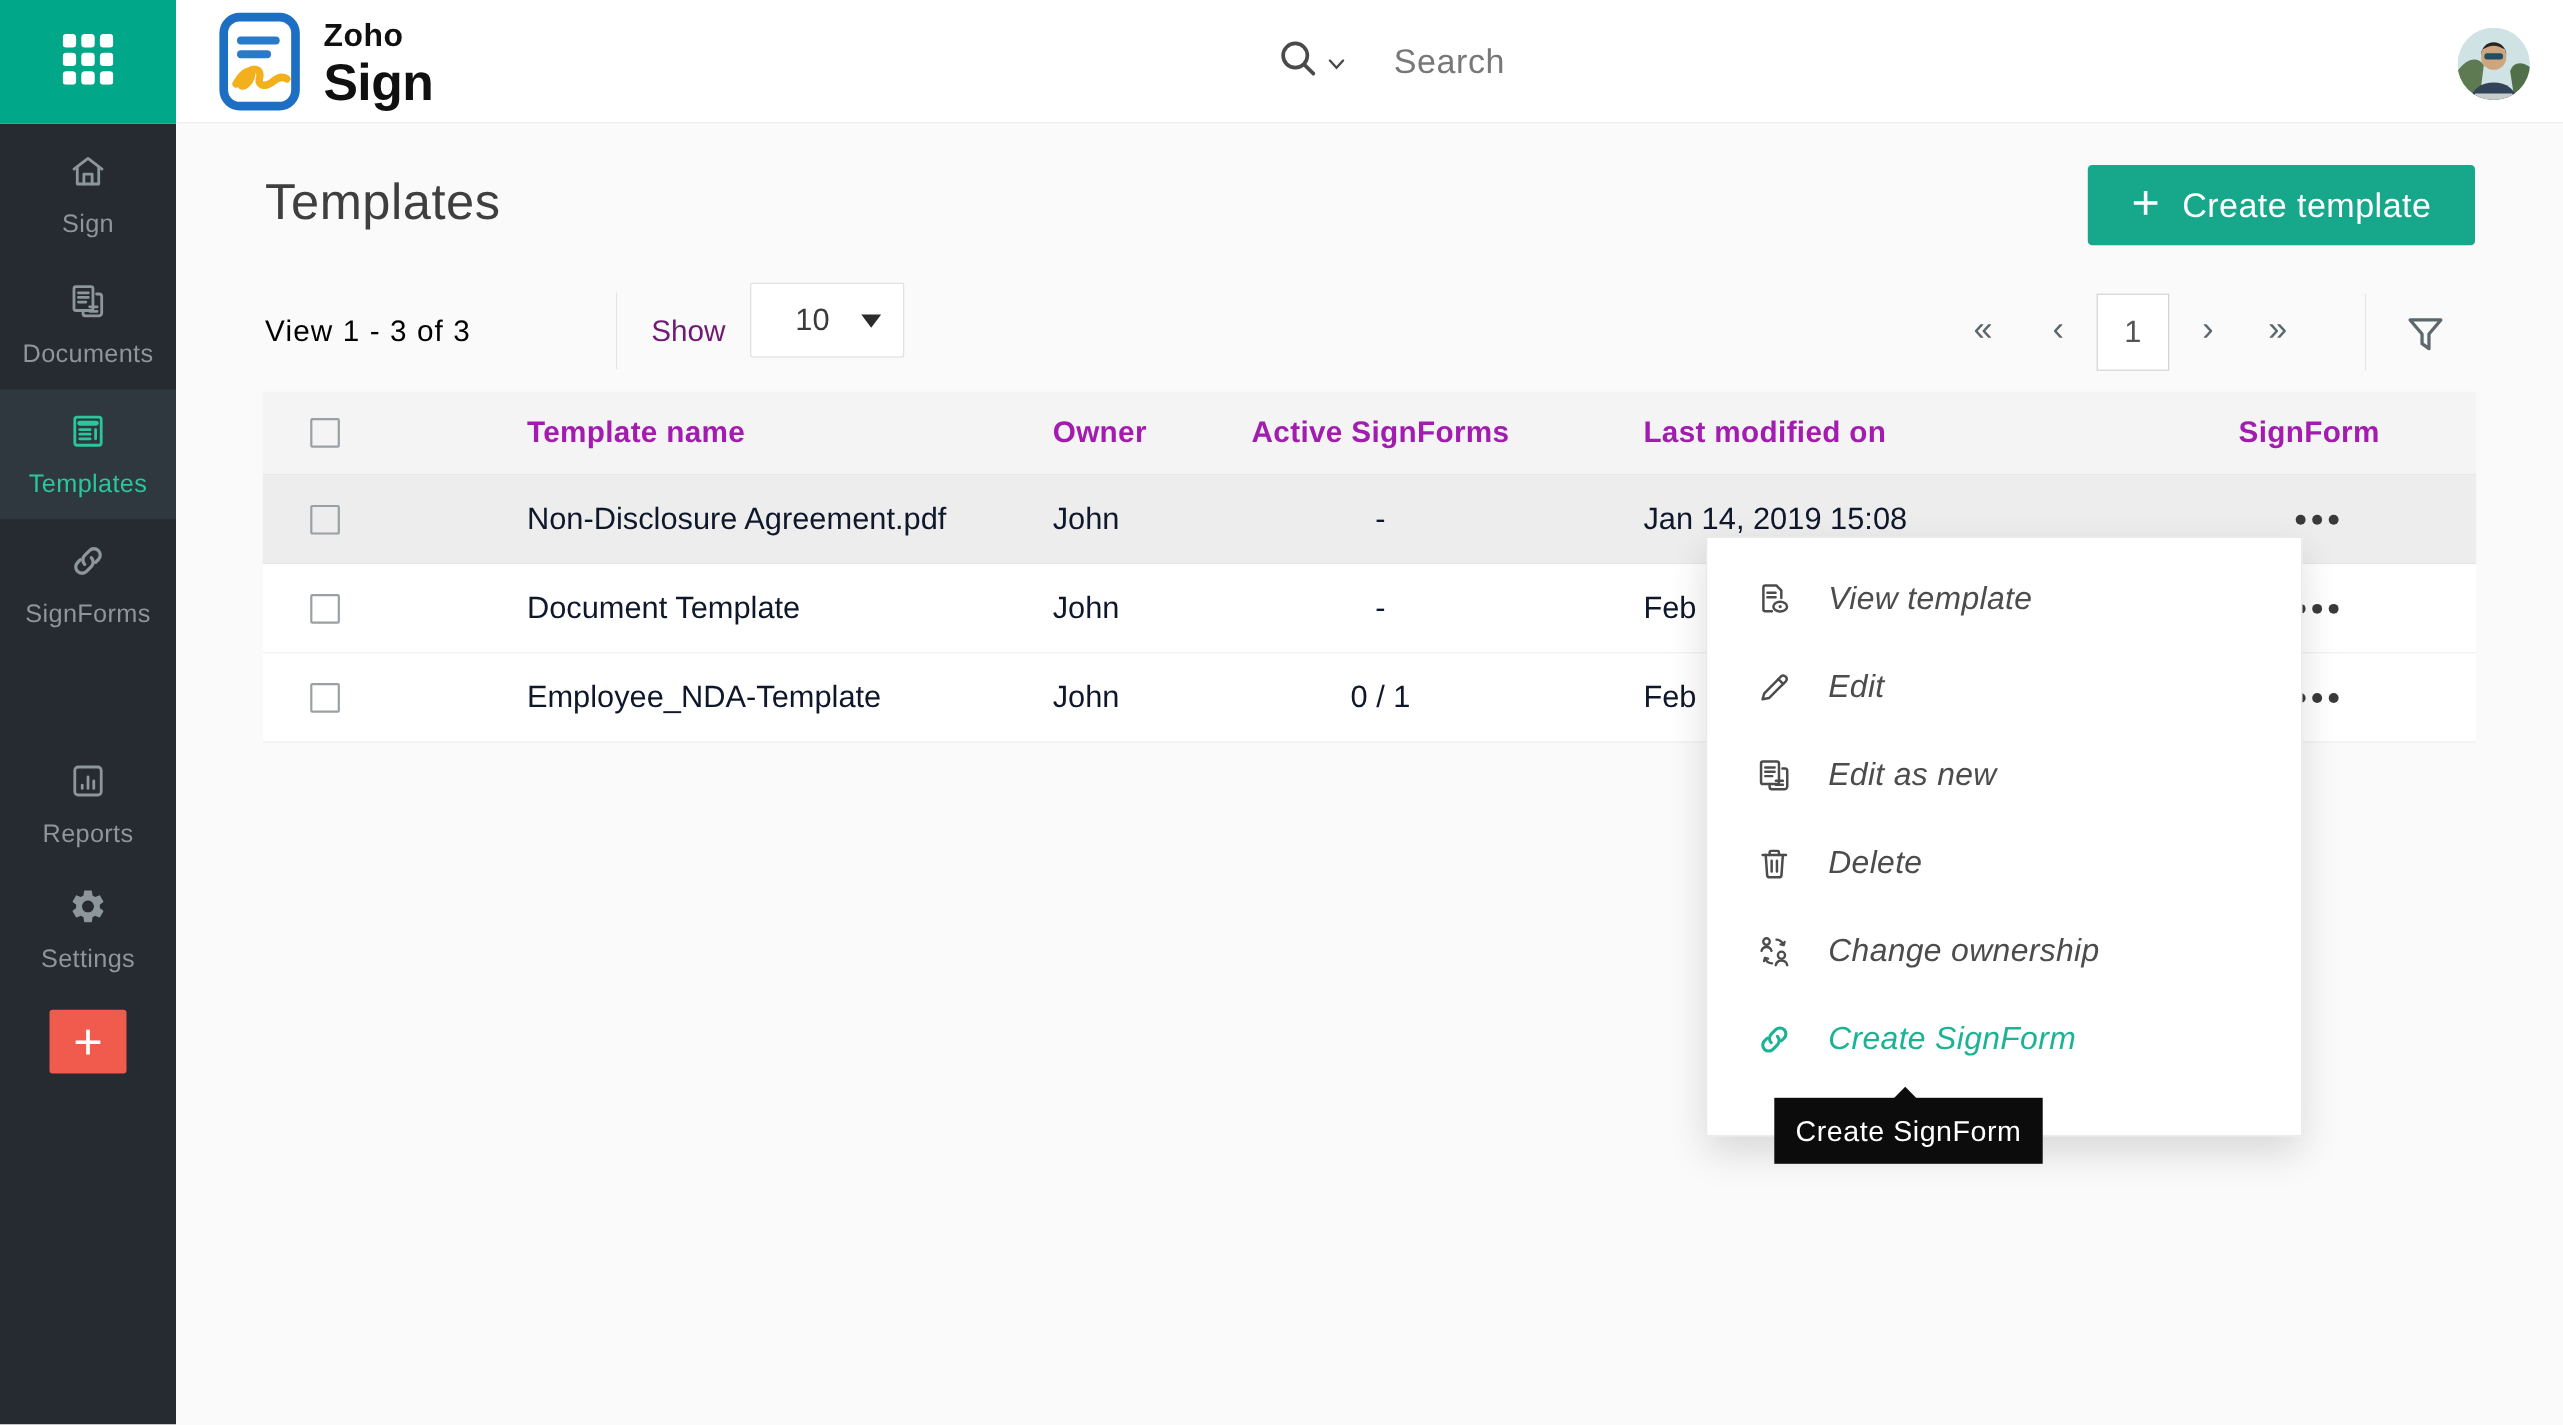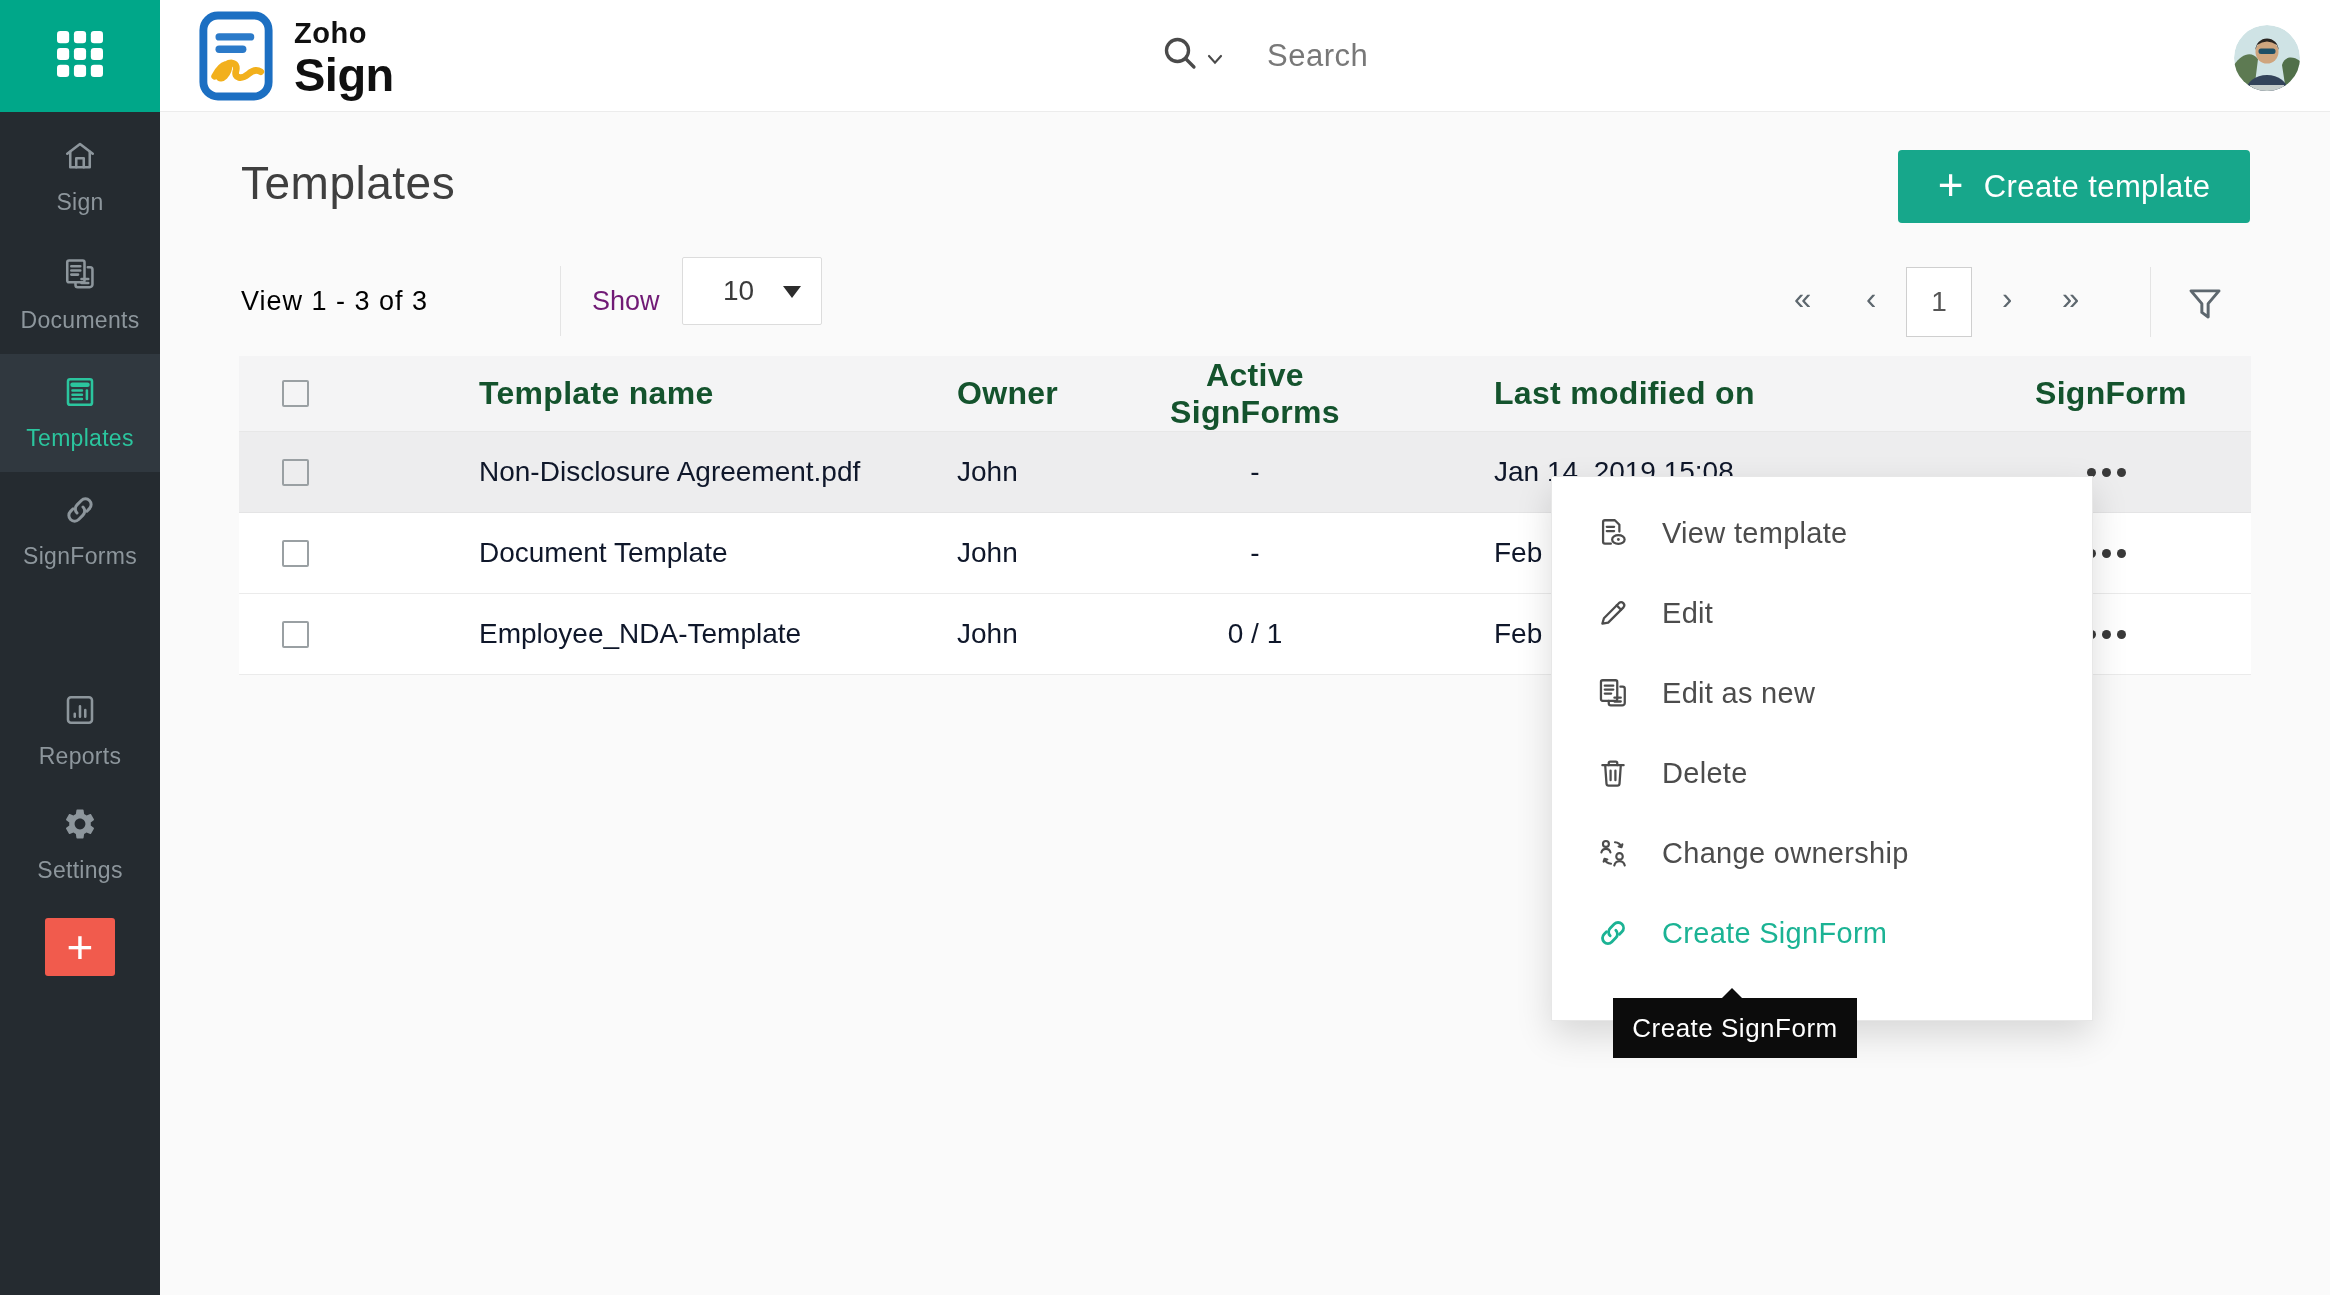--- a/index.html
+++ b/index.html
@@ -47,33 +47,33 @@
   .page-size-value { margin-left:40px; font-size:28px; color:#3b3b3b; flex:1; }
   .caret-down { width:0; height:0; border:9px solid transparent; border-top:12px solid #2c2c2c; margin-right:20px; margin-top:10px; }
   .pg-arrow { position:absolute; top:283px; font-size:31px; color:#5d676e; cursor:pointer; line-height:1; letter-spacing:-2px; }
   .pg-first { left:1794px; } .pg-prev { left:1866px; } .pg-next { left:2002px; } .pg-last { left:2062px; }
   .pg-box { position:absolute; left:1906px; top:267px; width:66px; height:70px; background:#fff; border:1px solid #cfcfcf; display:flex; align-items:center; justify-content:center; font-size:28px; color:#555; cursor:pointer; }
   .filter-btn { position:absolute; left:2184px; top:283px; cursor:pointer; color:#5d676e; }
 
   
   .table { position:absolute; left:239px; top:356px; width:2012px; }
   .grid-cols { display:grid; grid-template-columns:240px 478px 178px 240px 660px 1fr; align-items:center; }
-  .thead { height:76px; background:#f4f4f5; border-bottom:1px solid #e7e7e7; font-size:32px; font-weight:700; color:#14532d; letter-spacing:0.3px; }
+  .thead { height:76px; background:#f4f4f5; border-bottom:1px solid #e7e7e7; font-size:27px; font-weight:700; color:#a21caf; letter-spacing:0.3px; }
   .trow { height:81px; background:#fff; border-bottom:1px solid #ebebeb; font-size:28px; color:#0f172a; }
   .trow.highlight { background:#ededee; border-bottom-color:#e4e4e5; }
   .c-check { padding-left:43px; }
   .c-sf { text-align:center; }
   .c-mod { padding-left:119px; }
   .c-actions { padding-left:52px; }
   .checkbox { width:27px; height:27px; border:2px solid #9aa0a3; border-radius:2px; background:transparent; cursor:pointer; }
   .dots { display:flex; gap:6px; cursor:pointer; }
   .dots i { width:9px; height:9px; border-radius:50%; background:#3a3a3a; }
 
   
-  .menu { position:absolute; left:1551px; top:476px; width:542px; height:545px; background:#fff; border:1px solid #e7e7e7; box-shadow:0 14px 34px rgba(0,0,0,0.14); z-index:10; padding-top:16px; }
+  .menu { position:absolute; left:1551px; top:488px; width:542px; height:545px; background:#fff; border:1px solid #e7e7e7; box-shadow:0 14px 34px rgba(0,0,0,0.14); z-index:10; padding-top:16px;font-style:italic; }
   .menu-item { height:80px; display:flex; align-items:center; padding-left:44px; gap:32px; font-size:29px; color:#4c4c4c; cursor:pointer; letter-spacing:0.3px; }
   .menu-item svg { width:34px; height:34px; flex:0 0 34px; }
   .menu-item.green { color:#1bb394; }
 
   
   .tooltip { position:absolute; left:1613px; top:998px; width:244px; height:60px; background:#0c0c0c; color:#fff; font-size:26px; display:flex; align-items:center; justify-content:center; z-index:11; letter-spacing:0.5px; }
   .tooltip::before { content:""; position:absolute; top:-21px; left:108px; border:11px solid transparent; border-bottom:11px solid #0c0c0c; }
 </style>
 </head>
 <body>

